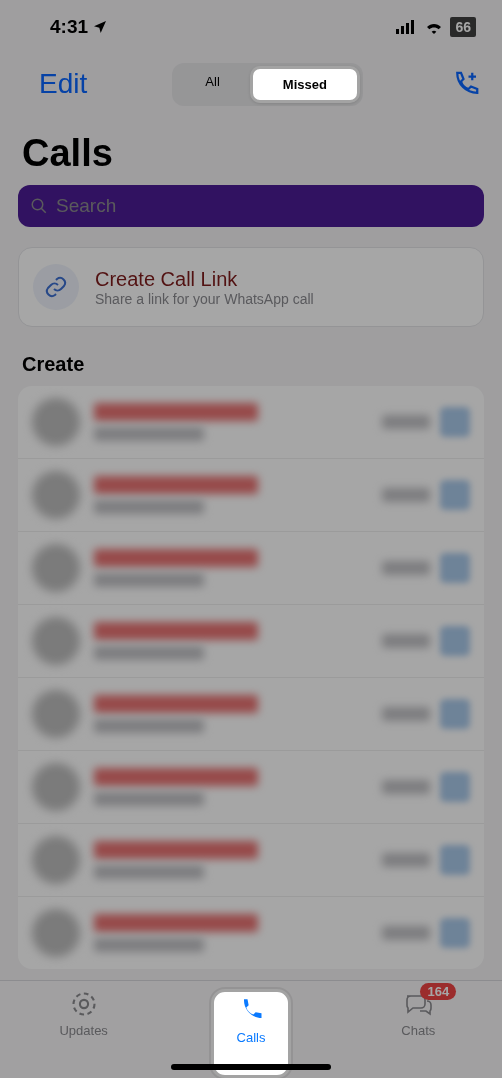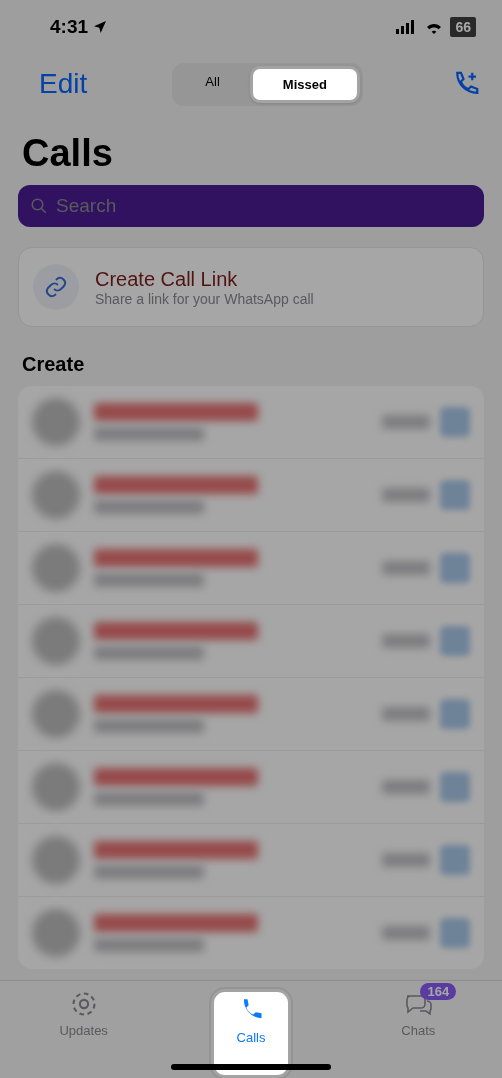--- a/index.html
+++ b/index.html
@@ -43,21 +43,21 @@
   .row-sub { height:14px; width:40%; background:#c0c0c4; border-radius:3px; filter:blur(4px); }
   .row-tail { display:flex; align-items:center; gap:10px; }
   .row-time { height:14px; width:48px; background:#c0c0c4; border-radius:3px; filter:blur(4px); }
   .row-btn { width:30px; height:30px; background:#a9c9ea; border-radius:5px; filter:blur(3px); }
 
   
   .tabbar { position:absolute; bottom:0; left:0; right:0; height:98px; background:#f7f6f8; border-top:1px solid #d8d8dc; display:flex; justify-content:space-around; padding-top:8px; }
   .tab { width:80px; display:flex; flex-direction:column; align-items:center; gap:4px; color:#8a8a8e; font-size:13px; }
   .tab.active { color:#0a7aff; }
   .tab .ico { height:30px; display:flex; align-items:center; justify-content:center; }
-  .badge { position:absolute; transform:translate(20px,-6px); background:#8b5cf6; color:#fff; font-size:13px; font-weight:700; border-radius:12px; padding:1px 7px; }
+  .badge { position:absolute; transform:translate(20px,-6px); background:#ef4444; color:#fff; font-size:13px; font-weight:700; border-radius:12px; padding:1px 7px; }
 
   .home-indicator { position:absolute; bottom:8px; left:50%; transform:translateX(-50%); width:160px; height:6px; background:#000; border-radius:3px; z-index:70; }
 
   
   svg { display:block; }
 </style>
 </head>
 <body>
 
 <div class="screen">

